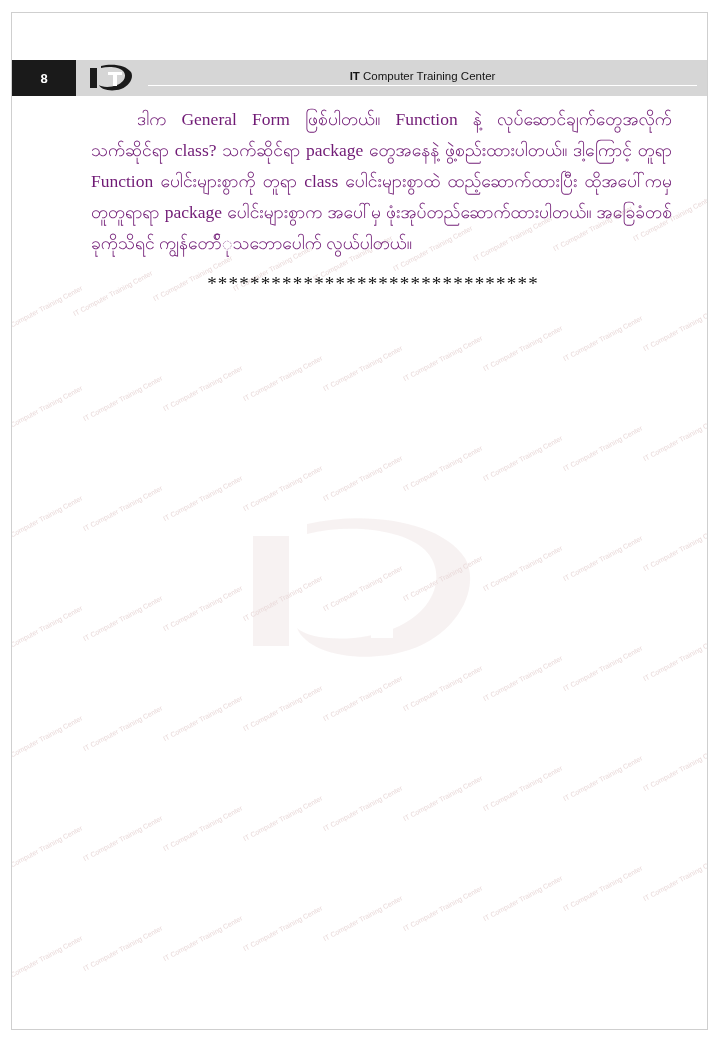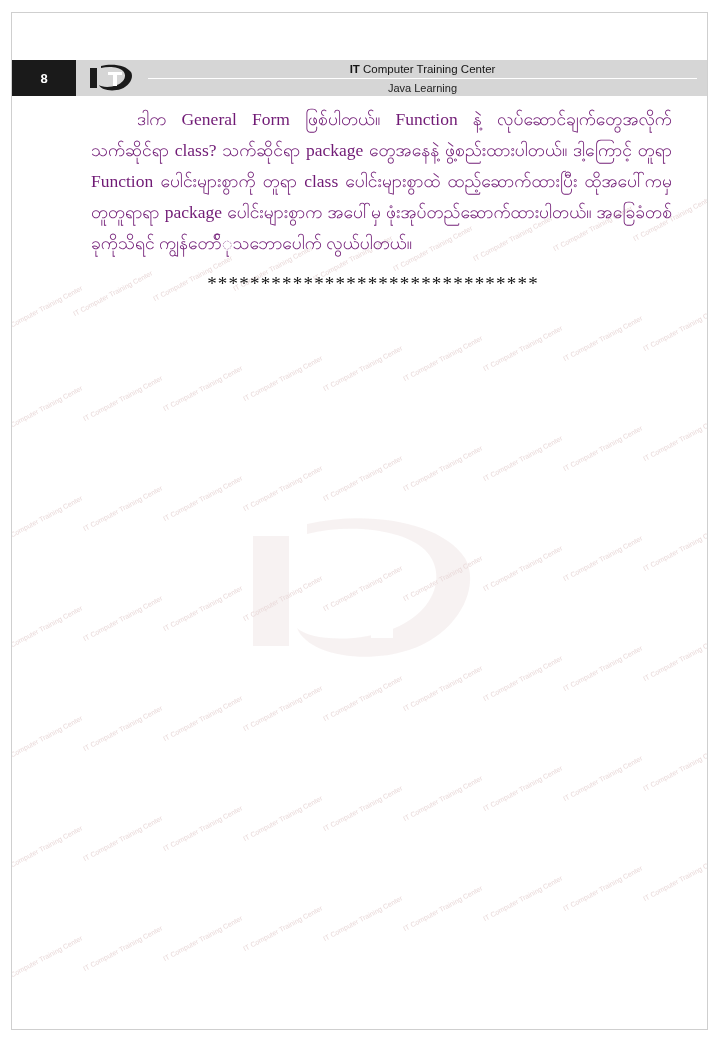--- a/index.html
+++ b/index.html
@@ -175,21 +175,20 @@
           <path d="M20 8 L34 8 L34 11 L29 11 L29 22 L25 22 L25 11 L20 11 Z" fill="#ffffff"></path>
         </svg>
       </span>
     </div>
 
     <div class="header-titles">
       <div class="header-line1">
         <b>IT</b><span> Computer Training Center</span>
       </div>
       <div class="header-rule"></div>
-      <div class="header-line2">Java Learning</div>
     </div>
   </div>
 
   <div class="wm-layer">
     <div class="wm-big">
       <svg width="230" height="150" viewBox="0 0 230 150" xmlns="http://www.w3.org/2000/svg">
         <path d="M8 20 L8 130 L44 130 L44 20 Z" fill="#f0e6e6"></path>
         <path d="M62 8 C124 -6 196 6 220 42 C236 70 214 118 164 134 C118 149 62 138 52 112 C64 124 112 128 150 112 C192 94 202 56 180 34 C156 12 102 8 62 18 Z" fill="#f0e6e6"></path>
         <path d="M98 42 L176 42 L176 60 L148 60 L148 122 L126 122 L126 60 L98 60 Z" fill="#ffffff"></path>
       </svg>

